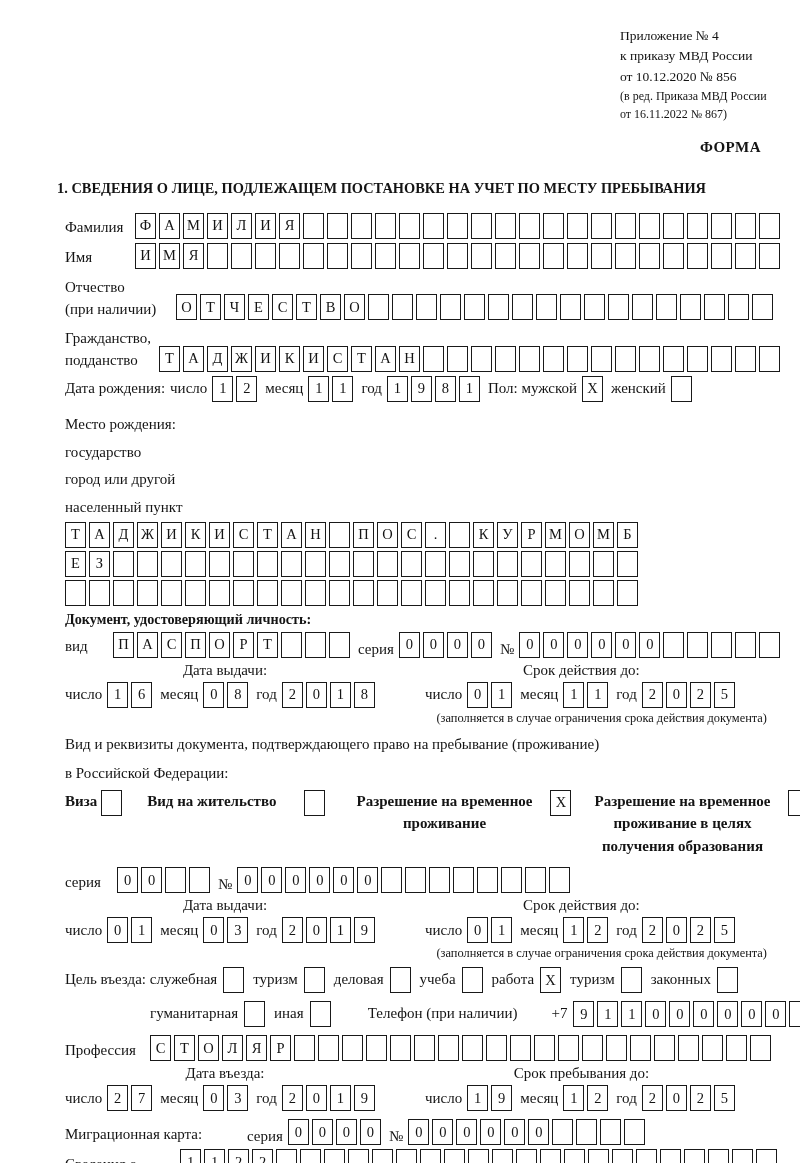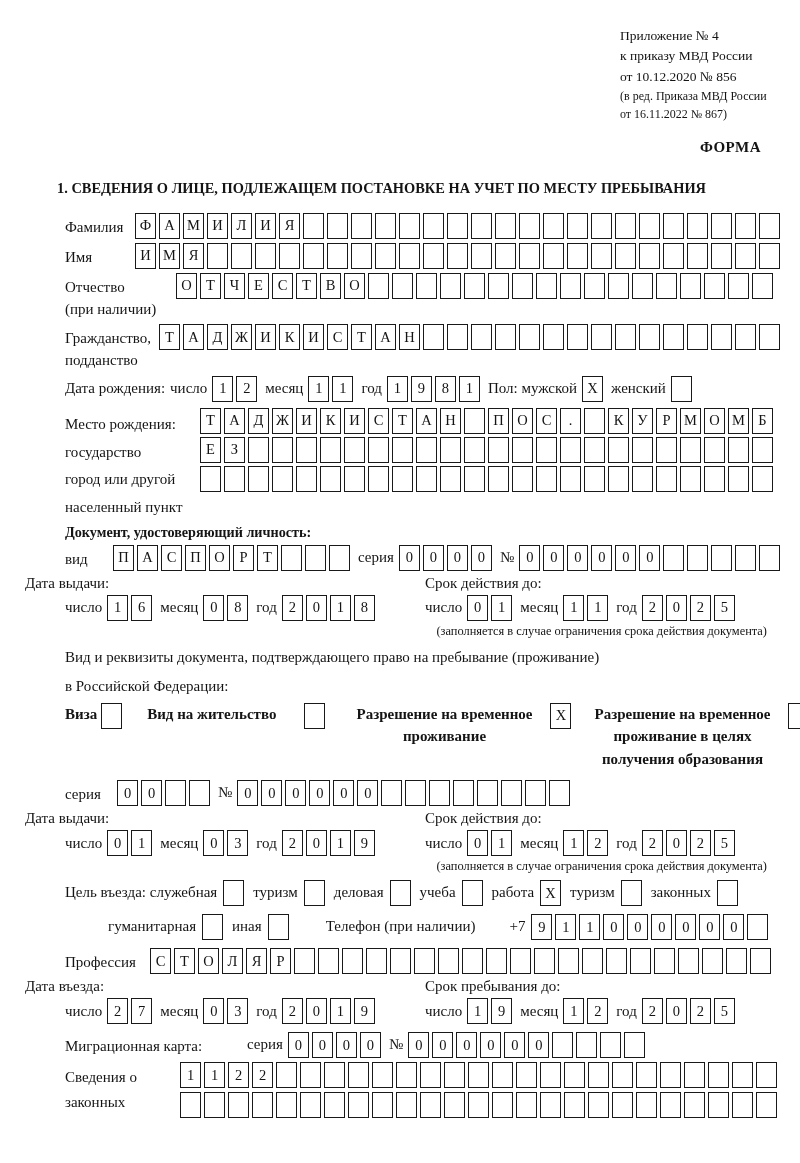--- a/index.html
+++ b/index.html
@@ -15,50 +15,50 @@
   .hdr .small { font-size:12px; }
   .forma { text-align:right; padding-right:24px; font-weight:bold; font-size:15px; margin-top:16px; letter-spacing:0.5px; }
 
   
   .title { text-align:center; font-weight:bold; font-size:16px; margin-top:16px; line-height:1.55; letter-spacing:0.2px; }
   .uline { display:inline-block; width:55px; border-bottom:2.2px solid #444; margin-left:10px; vertical-align:baseline; }
 
   .sec { font-weight:bold; font-size:14.4px; margin:24px 0 16px -8px; white-space:nowrap; }
 
   
-  .row { display:flex; align-items:flex-start; margin-bottom:4px; }
+  .row { display:flex; align-items:flex-end; margin-bottom:4px; }
   .lbl { font-size:15px; line-height:1.45; padding-top:4px; flex:none; }
   .cells { display:flex; flex:none; }
   .cell {
     width:21px; height:26px; border:1.7px solid #191919; margin-right:3px;
     display:inline-flex; align-items:center; justify-content:center;
     font-size:14.5px; flex:none; background:#fff;
   }
   .w70  { width:70px; }
   .w111 { width:111px; }
   .w94  { width:94px; }
   .w85  { width:85px; }
 
   .mini-lbl { font-size:15px; padding:4px 5px 0 5px; flex:none; }
 
   
   .inline-row { display:flex; align-items:flex-start; margin-bottom:6px; font-size:15px; }
 
   
-  .bp { display:flex; margin-bottom:2px; }
+  .bp { display:flex; margin-bottom:2px;flex-direction:column; }
   .bp-labels { width:135px; flex:none; font-size:15px; line-height:1.85; padding-top:3px; }
   .bp-rows .cells { margin-bottom:3px; }
 
   .center-bold { text-align:left; font-weight:bold; font-size:14.2px; margin:2px 0 4px 0; }
 
   
   .dates { display:flex; margin-top:4px; }
   .dg { flex:none; }
   .dg-left { width:360px; }
-  .dg-head { font-size:15px; margin-bottom:3px; }
+  .dg-head { font-size:15px; text-align:center; margin-bottom:3px; }
   .dg-left .dg-head { margin-left:-40px; }
   .dg-flds { display:flex; align-items:center; font-size:15px; }
   .dg-flds .mini-lbl { padding-top:0; }
   .note { font-size:12.4px; text-align:right; padding-right:18px; margin:3px 0 6px 0; }
 
   .para { font-size:15px; margin:8px 0 0 0; line-height:1.4; }
   .para2 { font-size:15px; margin:10px 0 8px 0; }
 
   
   .opts { display:flex; align-items:flex-start; margin:4px 0 10px 0; font-size:15px; }
@@ -562,21 +562,21 @@
     <div class="p-lbl">туризм</div>
     <div class="cells">
         <span class="cell"></span>
       </div>
     <div class="p-lbl">законных</div>
     <div class="cells">
         <span class="cell"></span>
       </div>
   </div>
 
-  <div class="purpose-row" style="margin-left:43px">
+  <div class="purpose-row" style="margin-left:85px">
     <div class="p-lbl">гуманитарная</div>
     <div class="cells">
         <span class="cell"></span>
       </div>
     <div class="p-lbl">иная</div>
     <div class="cells">
         <span class="cell"></span>
       </div>
     <div class="p-lbl" style="margin-left:28px">Телефон (при наличии)</div>
     <div class="p-lbl" style="margin-left:34px">+7</div>

